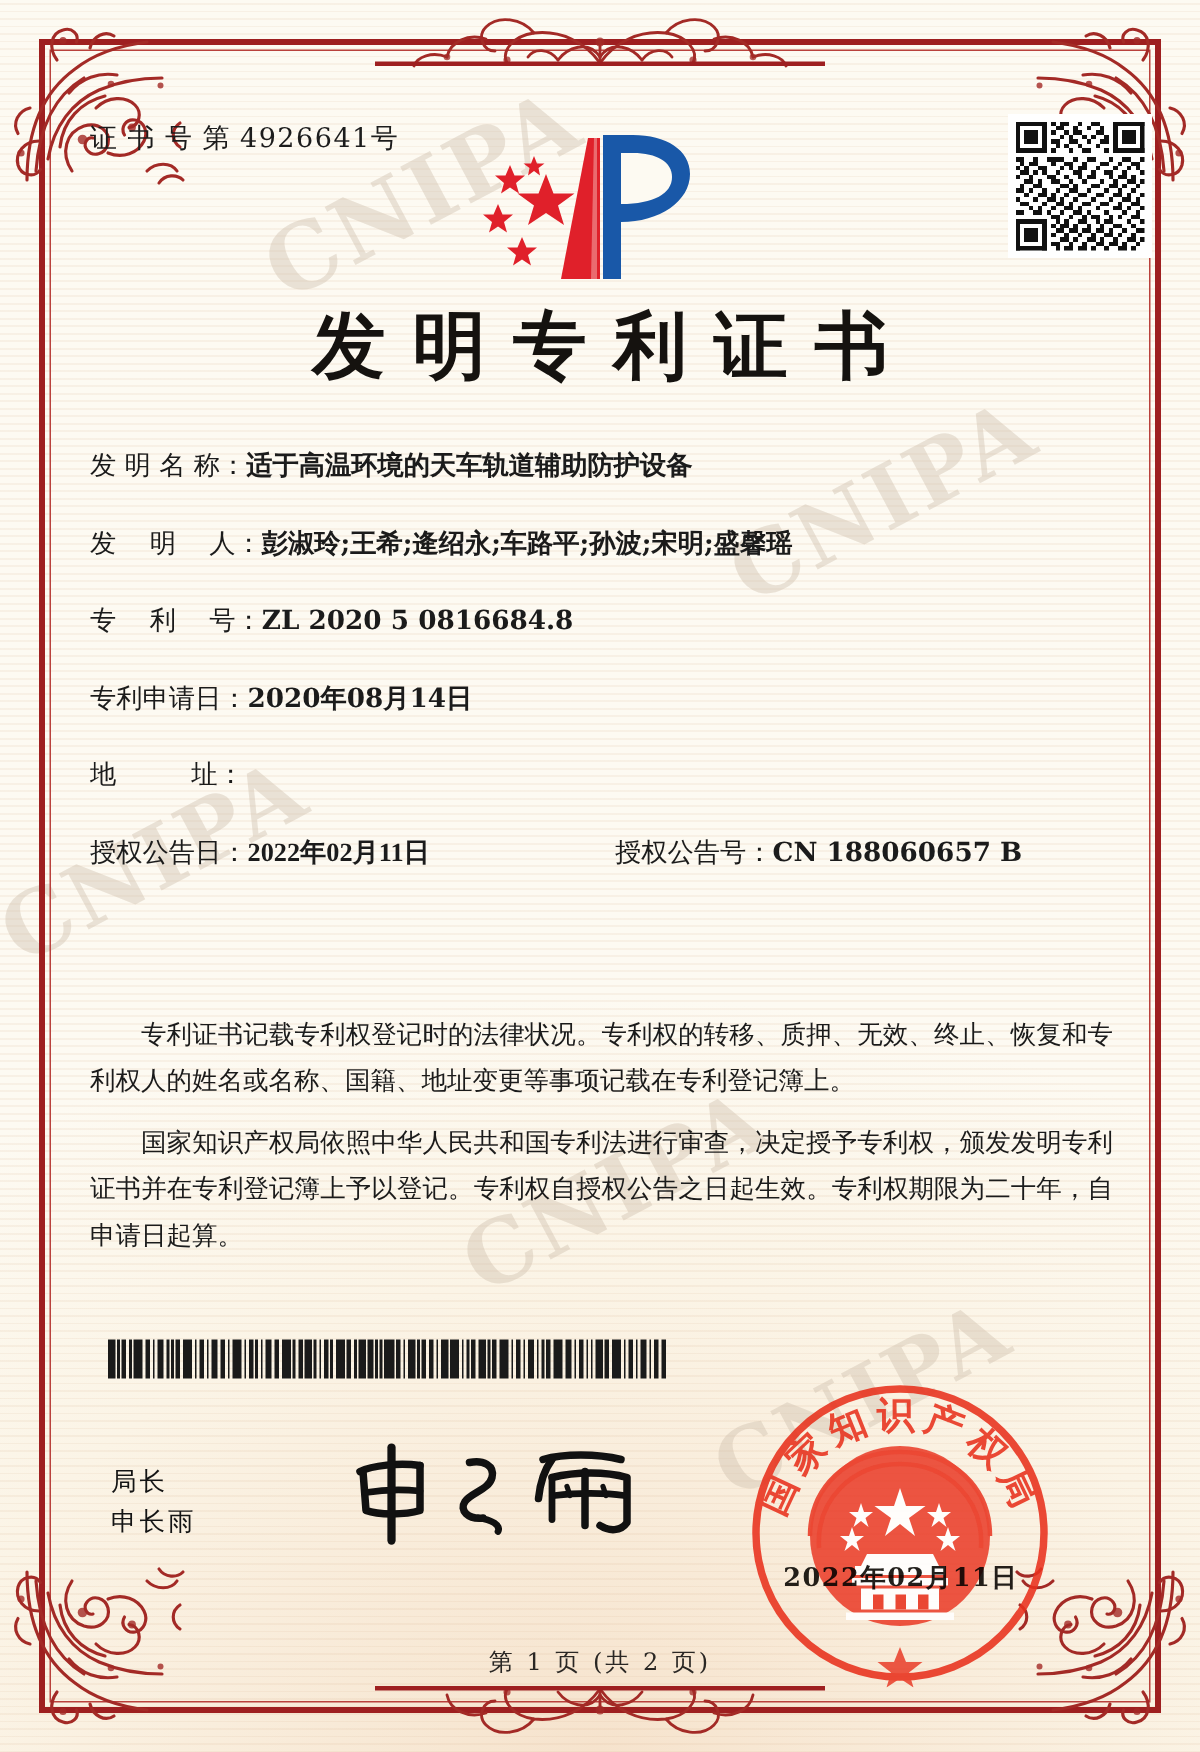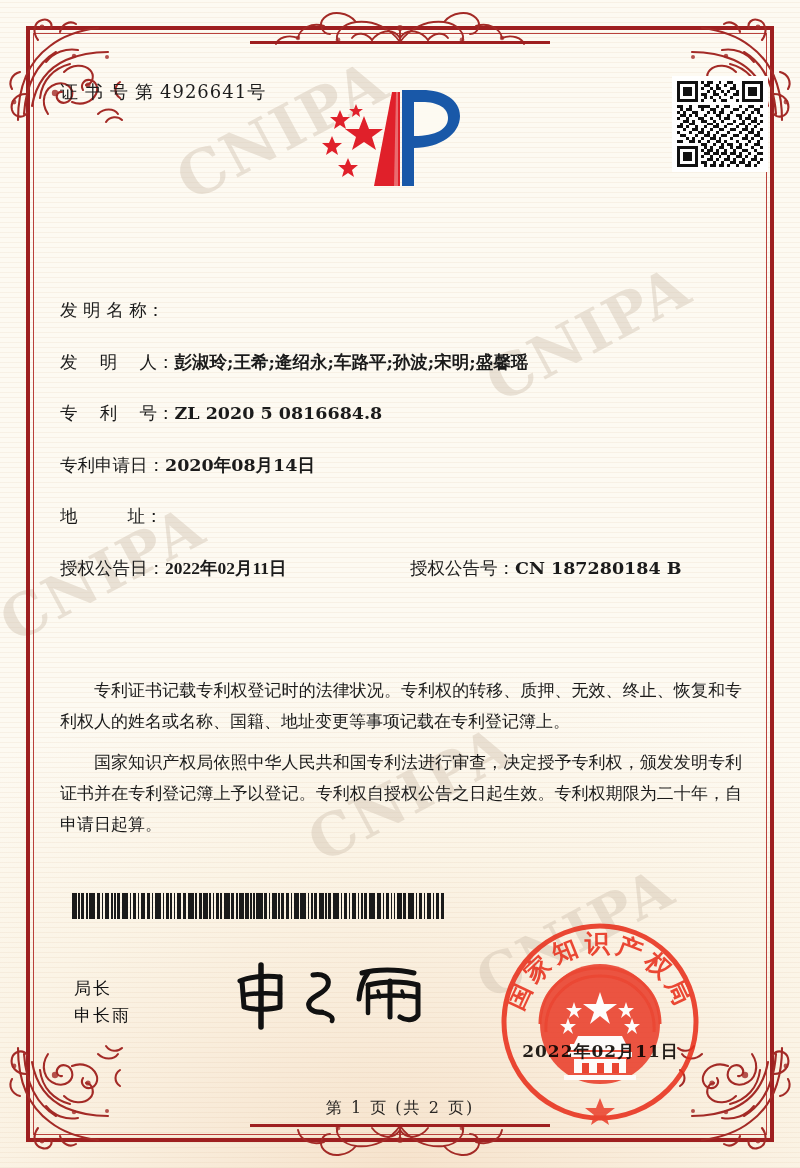--- a/index.html
+++ b/index.html
@@ -527,25 +527,27 @@
         <g fill="#e0202a">
           <polygon points="52,36 57,49 71,49 60,57 64,70 52,62 40,70 44,57 33,49 47,49" transform="translate(2,-2)"></polygon>
           <polygon points="30,28 33,35 40,35 34,40 36,47 30,43 24,47 26,40 20,35 27,35"></polygon>
           <polygon points="22,54 25,61 32,61 26,66 28,73 22,69 16,73 18,66 12,61 19,61"></polygon>
           <polygon points="38,76 41,83 48,83 42,88 44,95 38,91 32,95 34,88 28,83 35,83"></polygon>
           <polygon points="46,22 48,27 53,27 49,30 50,35 46,32 42,35 43,30 39,27 44,27"></polygon>
         </g>
       </svg>
     </div>
 
+    <div class="main-title">发明专利证书</div>
 
     <div class="fields">
 
       <div class="row">
         <span class="lab">发 明 名 称：</span>
+        <span class="val">适于高温环境的天车轨道辅助防护设备</span>
       </div>
 
       <div class="row">
         <span class="lab">发    明    人：</span>
         <span class="val">彭淑玲;王希;逄绍永;车路平;孙波;宋明;盛馨瑶</span>
       </div>
 
       <div class="row">
         <span class="lab">专    利    号：</span>
         <span class="val">ZL 2020 5 0816684.8</span>
@@ -560,21 +562,21 @@
       <div class="row">
         <span class="lab">地         址：</span>
       </div>
 
       <div class="row spread">
         <span class="grant-date">
           <span class="lab">授权公告日：</span>
           <span class="val">2022年02月11日</span>
         </span>
         <span class="lab">授权公告号：</span>
-        <span class="val">CN 187280184 B</span>
+        <span class="val">CN 188060657 B</span>
       </div>
     </div>
 
     <div class="bodytext">
       <p>专利证书记载专利权登记时的法律状况。专利权的转移、质押、无效、终止、恢复和专利权人的姓名或名称、国籍、地址变更等事项记载在专利登记簿上。</p>
       <p>国家知识产权局依照中华人民共和国专利法进行审查，决定授予专利权，颁发发明专利证书并在专利登记簿上予以登记。专利权自授权公告之日起生效。专利权期限为二十年，自申请日起算。</p>
     </div>
 
     <div class="barcode">
         <i style="width: 4.65px;"></i>

